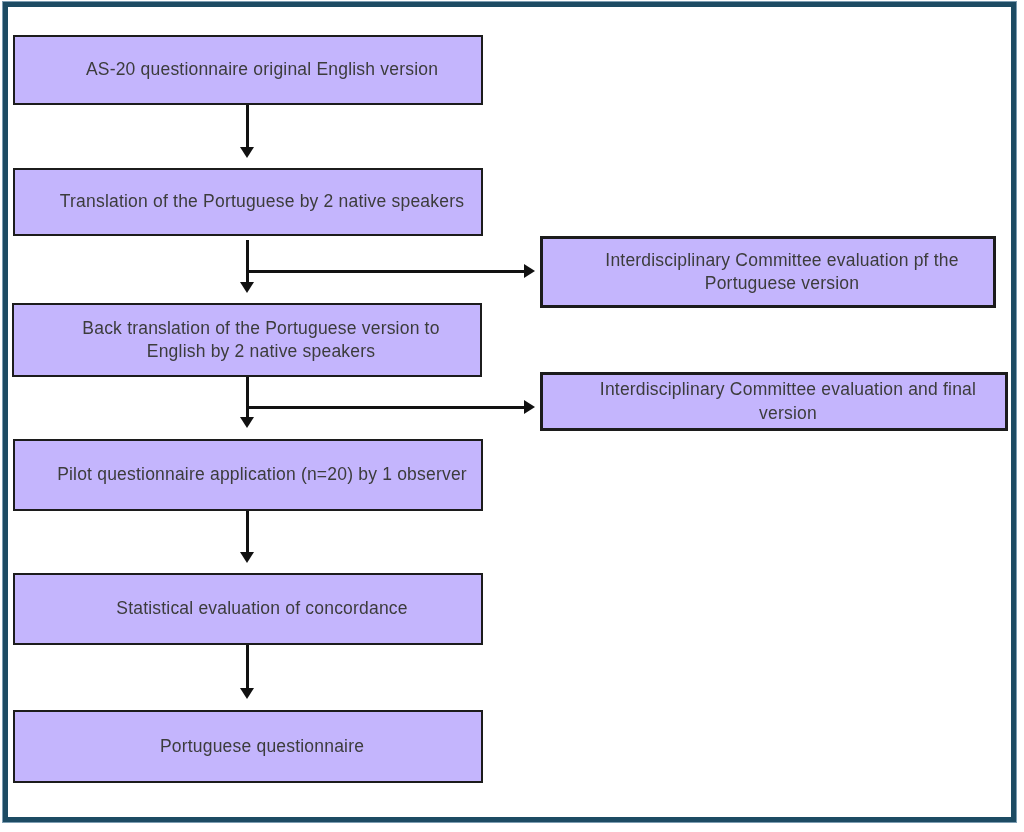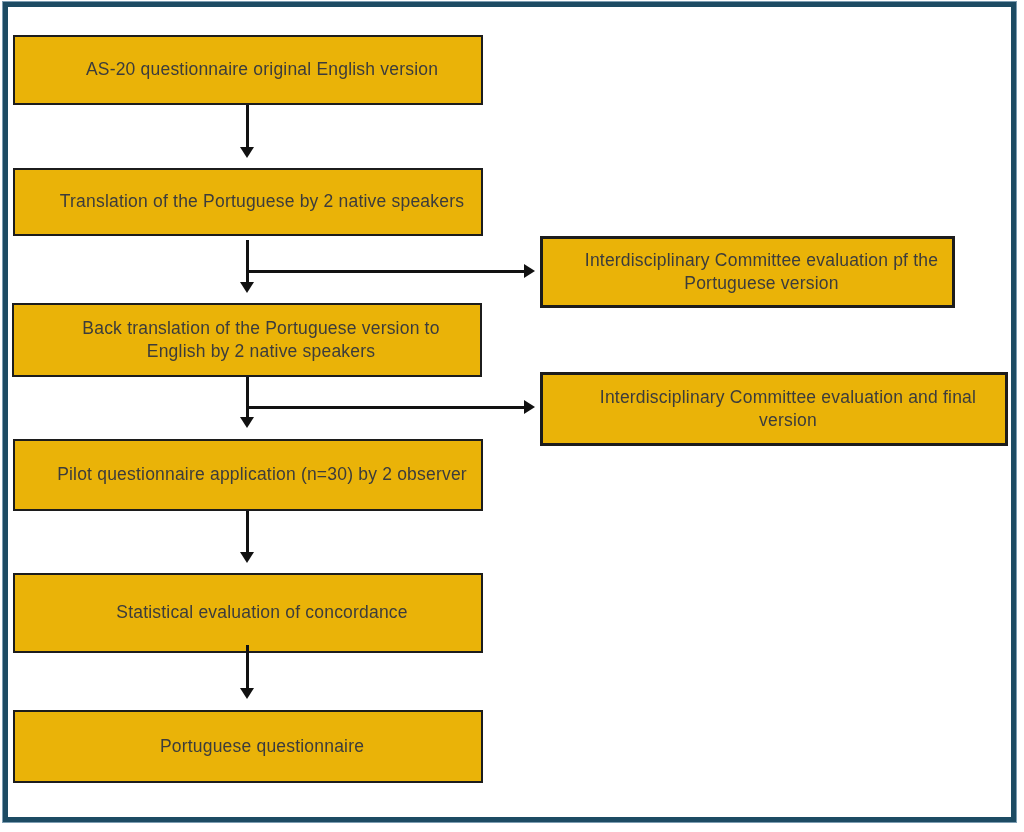--- a/index.html
+++ b/index.html
@@ -21,43 +21,43 @@
     top: 2px;
     width: 1003px;
     height: 810px;
     border: 5px solid #1d4b63;
     box-shadow: 0 0 0 1px #7d9db2;
     background: transparent;
   }
   .node {
     position: absolute;
     box-sizing: border-box;
-    background: #eab308;
+    background: #c4b5fd;
     border: 2px solid #1c1c1c;
     display: flex;
     align-items: center;
     justify-content: center;
     text-align: center;
     color: #3c3c3c;
     font-size: 17.5px;
     line-height: 1.32;
     letter-spacing: 0.2px;
     padding-left: 28px;
   }
   .node span { display: inline-block; }
   .oneline span { white-space: nowrap; }
 
   .n1 { left: 13px;  top: 35px;  width: 470px; height: 70px; }
   .n2 { left: 13px;  top: 168px; width: 470px; height: 68px; }
   .n3 { left: 12px;  top: 303px; width: 470px; height: 74px; }
   .n4 { left: 13px;  top: 439px; width: 470px; height: 72px; }
-  .n5 { left: 13px;  top: 573px; width: 470px; height: 80px; }
+  .n5 { left: 13px;  top: 573px; width: 470px; height: 72px; }
   .n6 { left: 13px;  top: 710px; width: 470px; height: 73px; }
-  .r1 { left: 540px; top: 236px; width: 415px; height: 72px; border-width: 3px; }
-  .r2 { left: 540px; top: 372px; width: 468px; height: 74px; border-width: 3px; }
+  .r1 { left: 540px; top: 236px; width: 456px; height: 72px; border-width: 3px; }
+  .r2 { left: 540px; top: 372px; width: 468px; height: 59px; border-width: 3px; }
 
   .n3 span { max-width: 420px; }
   .r1 span { max-width: 430px; }
   .r2 span { max-width: 380px; }
 
   .vline {
     position: absolute;
     left: 246px;
     width: 3px;
     background: #111111;
@@ -103,21 +103,21 @@
   <div class="node n1 oneline">
     <span>AS-20 questionnaire original English version</span>
   </div>
   <div class="node n2 oneline">
     <span>Translation of the Portuguese by 2 native speakers</span>
   </div>
   <div class="node n3">
     <span>Back translation of the Portuguese version to English by 2 native speakers</span>
   </div>
   <div class="node n4 oneline">
-    <span>Pilot questionnaire application (n=30) by 2 observer</span>
+    <span>Pilot questionnaire application (n=20) by 1 observer</span>
   </div>
   <div class="node n5 oneline">
     <span>Statistical evaluation of concordance</span>
   </div>
   <div class="node n6 oneline">
     <span>Portuguese questionnaire</span>
   </div>
 
   <div class="node r1">
     <span>Interdisciplinary Committee evaluation pf the Portuguese version</span>

